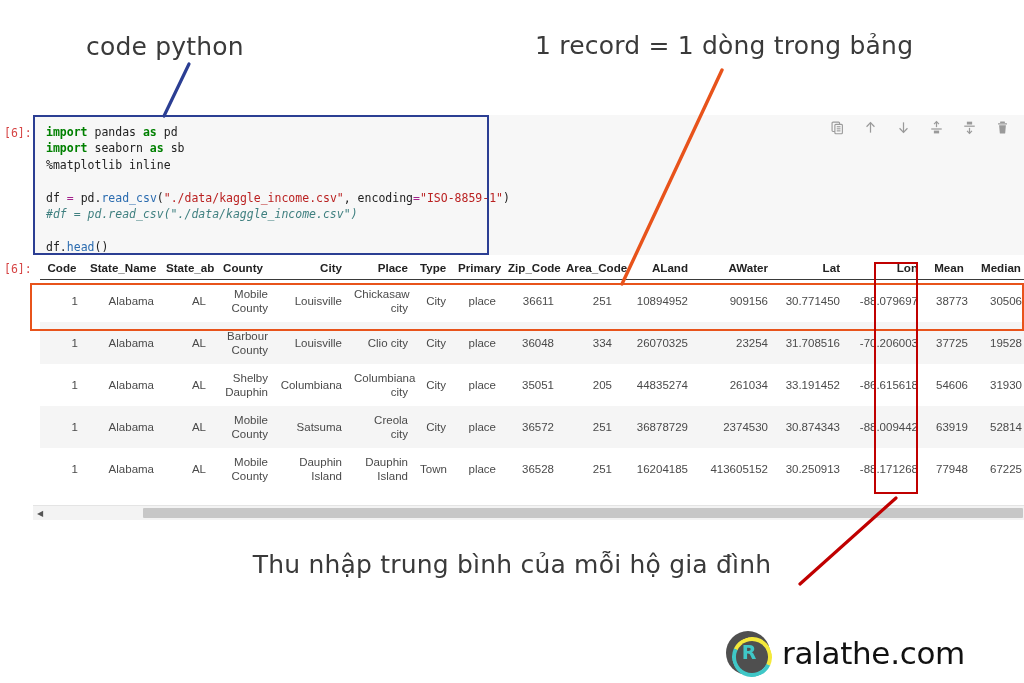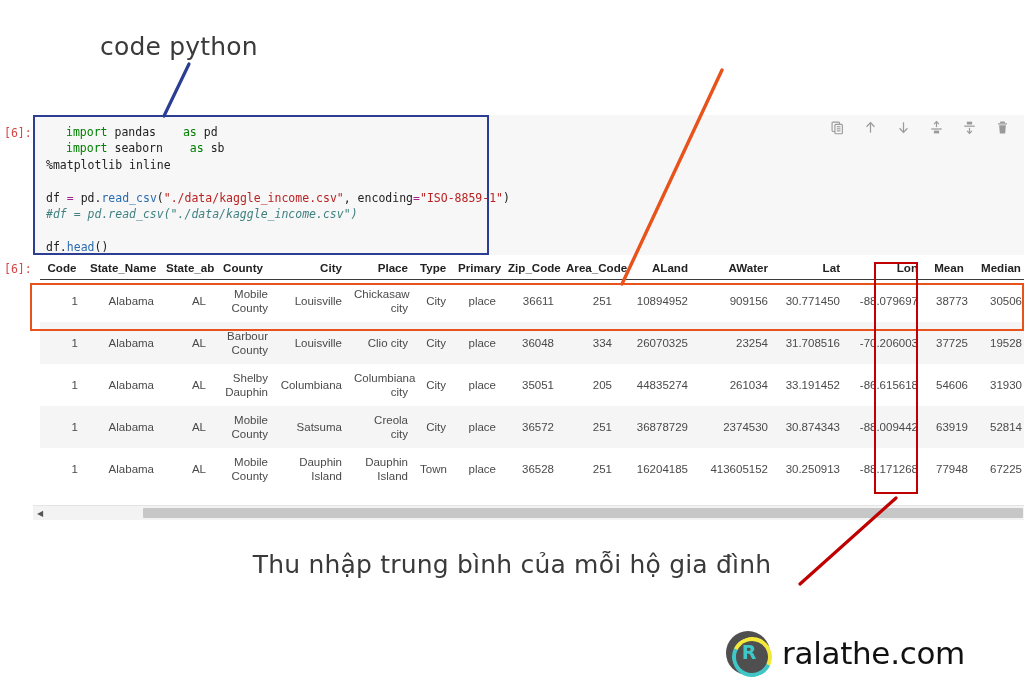--- a/index.html
+++ b/index.html
@@ -14,21 +14,21 @@
 
   
   .anno{
     position:absolute;
     font-family:"DejaVu Sans", sans-serif;
     color:#3a3a3a;
     font-size:25px;
     letter-spacing:.2px;
     white-space:nowrap;
   }
-  #anno-code-python{left:100px;top:32px;font-size:25px;}
+  #anno-code-python{left:86px;top:32px;font-size:25px;}
   #anno-record{left:535px;top:31px;font-size:25px;}
   #anno-bottom{left:0;top:545px;width:1024px;text-align:center;line-height:39px;}
   #anno-bottom .ln{display:block;}
   .prompt{
     position:absolute;
     font-family:"DejaVu Sans Mono", monospace;
     font-size:11.5px;
     color:#D64545;
     text-align:right;
     width:26px;
@@ -48,21 +48,21 @@
     background:#f7f7f7;
   }
   #code-text{
     position:absolute;left:46px;top:124px;
     font-family:"DejaVu Sans Mono", monospace;
     font-size:11.5px;
     line-height:16.4px;
     color:#222;
     white-space:pre;
   }
-  .kw{color:#008000;font-weight:normal;margin-left:20px;}
+  .kw{color:#008000;font-weight:bold;}
   .fn{color:#2B6CB0;}
   .str{color:#BA2121;}
   .cmt{color:#408080;font-style:italic;}
   .op{color:#A2228C;}
 
   
   #cell-toolbar{
     position:absolute;right:14px;top:120px;
     display:flex;gap:18px;align-items:center;
   }
@@ -174,20 +174,21 @@
     font-size:31px;color:#111;letter-spacing:-.3px;
   }
 </style>
 </head>
 <body>
 
 <div id="root">
 
   <div class="anno" id="anno-code-python">code python</div>
 
+  <div class="anno" id="anno-record">1 record = 1 dòng trong bảng</div>
 
   <div class="anno" id="anno-bottom">
     <span class="ln">Thu nhập trung bình của mỗi hộ gia đình</span>
   </div>
 
   <div class="prompt" id="prompt-in">[6]:</div>
 
   <div id="code-strip"></div>
   <div id="code-cell"></div>
 

